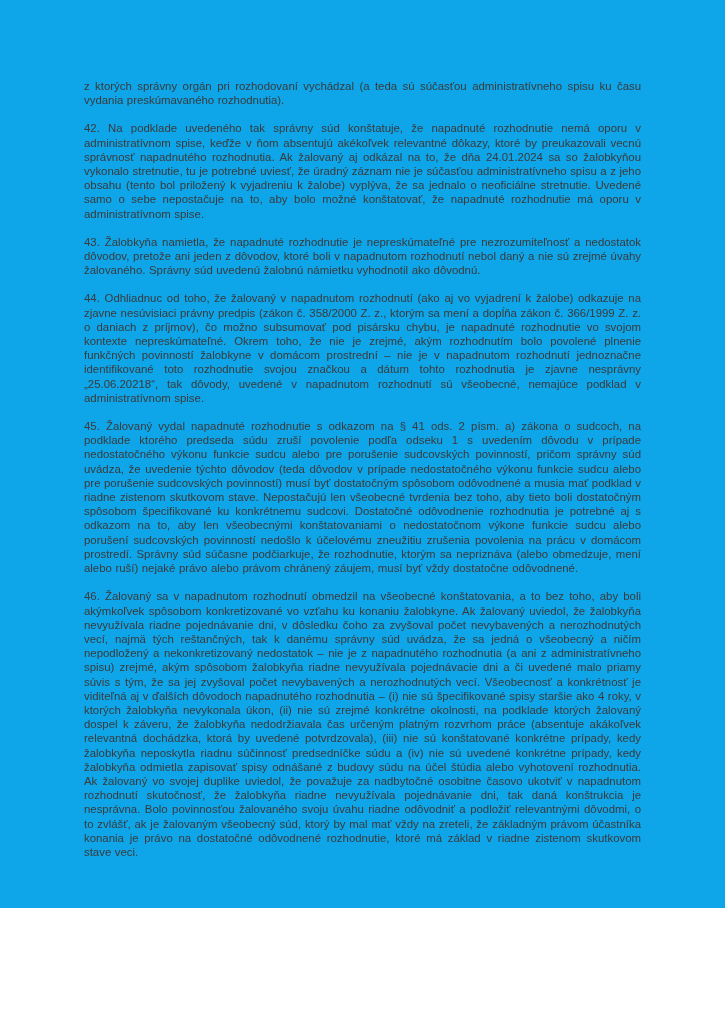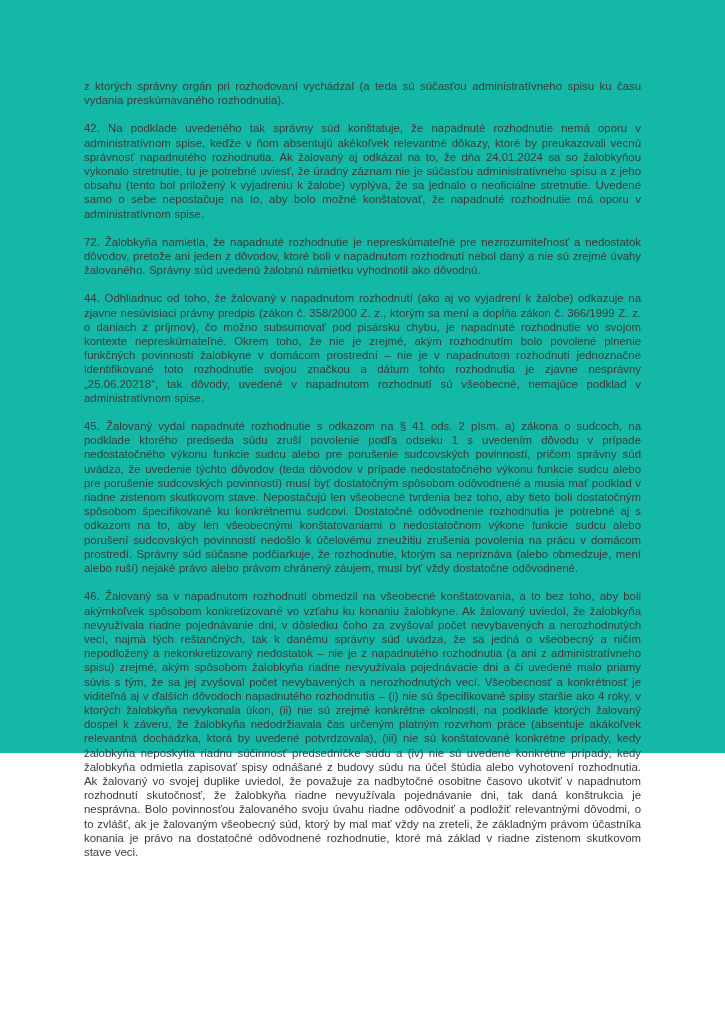--- a/index.html
+++ b/index.html
@@ -9,23 +9,23 @@
     }
     body {
       width: 725px;
       height: 1024px;
       font-family: "Liberation Sans", "DejaVu Sans", sans-serif;
       overflow: hidden;
     }
     .page {
       box-sizing: border-box;
       width: 725px;
-      height: 753px;
+      height: 908px;
       padding: 79px 84px 8px 84px;
-      background: #14b8a6;
+      background: #0ea5e9;
     }
     .para {
       margin: 0 0 14px 0;
       font-size: 11.4px;
       line-height: 14.2px;
       color: #3a3a3a;
       text-align: justify;
       word-spacing: 0.4px;
     }
     .section-heading {
@@ -39,20 +39,20 @@
   </style>
 </head>
 <body>
 
 <div class="page">
   <p class="para">z ktorých správny orgán pri rozhodovaní vychádzal (a teda sú súčasťou administratívneho spisu ku času vydania preskúmavaného rozhodnutia).</p>
 
   <p class="para">42. Na podklade uvedeného tak správny súd konštatuje, že napadnuté rozhodnutie nemá oporu v administratívnom spise, keďže v ňom absentujú akékoľvek relevantné dôkazy, ktoré by preukazovali vecnú správnosť napadnutého rozhodnutia. Ak žalovaný aj odkázal na to, že dňa 24.01.2024 sa so žalobkyňou vykonalo stretnutie, tu je potrebné uviesť, že úradný záznam nie je súčasťou administratívneho spisu a z jeho obsahu (tento bol priložený k vyjadreniu k žalobe) vyplýva, že sa jednalo o neoficiálne stretnutie. Uvedené samo o sebe nepostačuje na to, aby bolo možné konštatovať, že napadnuté rozhodnutie má oporu v administratívnom spise.</p>
 
 
-  <p class="para">72. Žalobkyňa namietla, že napadnuté rozhodnutie je nepreskúmateľné pre nezrozumiteľnosť a nedostatok dôvodov, pretože ani jeden z dôvodov, ktoré boli v napadnutom rozhodnutí nebol daný a nie sú zrejmé úvahy žalovaného. Správny súd uvedenú žalobnú námietku vyhodnotil ako dôvodnú.</p>
+  <p class="para">43. Žalobkyňa namietla, že napadnuté rozhodnutie je nepreskúmateľné pre nezrozumiteľnosť a nedostatok dôvodov, pretože ani jeden z dôvodov, ktoré boli v napadnutom rozhodnutí nebol daný a nie sú zrejmé úvahy žalovaného. Správny súd uvedenú žalobnú námietku vyhodnotil ako dôvodnú.</p>
 
   <p class="para">44. Odhliadnuc od toho, že žalovaný v napadnutom rozhodnutí (ako aj vo vyjadrení k žalobe) odkazuje na zjavne nesúvisiaci právny predpis (zákon č. 358/2000 Z. z., ktorým sa mení a dopĺňa zákon č. 366/1999 Z. z. o daniach z príjmov), čo možno subsumovať pod pisársku chybu, je napadnuté rozhodnutie vo svojom kontexte nepreskúmateľné. Okrem toho, že nie je zrejmé, akým rozhodnutím bolo povolené plnenie funkčných povinností žalobkyne v domácom prostrední – nie je v napadnutom rozhodnutí jednoznačne identifikované toto rozhodnutie svojou značkou a dátum tohto rozhodnutia je zjavne nesprávny „25.06.20218“, tak dôvody, uvedené v napadnutom rozhodnutí sú všeobecné, nemajúce podklad v administratívnom spise.</p>
 
   <p class="para">45. Žalovaný vydal napadnuté rozhodnutie s odkazom na § 41 ods. 2 písm. a) zákona o sudcoch, na podklade ktorého predseda súdu zruší povolenie podľa odseku 1 s uvedením dôvodu v prípade nedostatočného výkonu funkcie sudcu alebo pre porušenie sudcovských povinností, pričom správny súd uvádza, že uvedenie týchto dôvodov (teda dôvodov v prípade nedostatočného výkonu funkcie sudcu alebo pre porušenie sudcovských povinností) musí byť dostatočným spôsobom odôvodnené a musia mať podklad v riadne zistenom skutkovom stave. Nepostačujú len všeobecné tvrdenia bez toho, aby tieto boli dostatočným spôsobom špecifikované ku konkrétnemu sudcovi. Dostatočné odôvodnenie rozhodnutia je potrebné aj s odkazom na to, aby len všeobecnými konštatovaniami o nedostatočnom výkone funkcie sudcu alebo porušení sudcovských povinností nedošlo k účelovému zneužitiu zrušenia povolenia na prácu v domácom prostredí. Správny súd súčasne podčiarkuje, že rozhodnutie, ktorým sa nepriznáva (alebo obmedzuje, mení alebo ruší) nejaké právo alebo právom chránený záujem, musí byť vždy dostatočne odôvodnené.</p>
 
   <p class="para">46. Žalovaný sa v napadnutom rozhodnutí obmedzil na všeobecné konštatovania, a to bez toho, aby boli akýmkoľvek spôsobom konkretizované vo vzťahu ku konaniu žalobkyne. Ak žalovaný uviedol, že žalobkyňa nevyužívala riadne pojednávanie dni, v dôsledku čoho za zvyšoval počet nevybavených a nerozhodnutých vecí, najmä tých reštančných, tak k danému správny súd uvádza, že sa jedná o všeobecný a ničím nepodložený a nekonkretizovaný nedostatok – nie je z napadnutého rozhodnutia (a ani z administratívneho spisu) zrejmé, akým spôsobom žalobkyňa riadne nevyužívala pojednávacie dni a či uvedené malo priamy súvis s tým, že sa jej zvyšoval počet nevybavených a nerozhodnutých vecí. Všeobecnosť a konkrétnosť je viditeľná aj v ďalších dôvodoch napadnutého rozhodnutia – (i) nie sú špecifikované spisy staršie ako 4 roky, v ktorých žalobkyňa nevykonala úkon, (ii) nie sú zrejmé konkrétne okolnosti, na podklade ktorých žalovaný dospel k záveru, že žalobkyňa nedodržiavala čas určeným platným rozvrhom práce (absentuje akákoľvek relevantná dochádzka, ktorá by uvedené potvrdzovala), (iii) nie sú konštatované konkrétne prípady, kedy žalobkyňa neposkytla riadnu súčinnosť predsedníčke súdu a (iv) nie sú uvedené konkrétne prípady, kedy žalobkyňa odmietla zapisovať spisy odnášané z budovy súdu na účel štúdia alebo vyhotovení rozhodnutia. Ak žalovaný vo svojej duplike uviedol, že považuje za nadbytočné osobitne časovo ukotviť v napadnutom rozhodnutí skutočnosť, že žalobkyňa riadne nevyužívala pojednávanie dni, tak daná konštrukcia je nesprávna. Bolo povinnosťou žalovaného svoju úvahu riadne odôvodniť a podložiť relevantnými dôvodmi, o to zvlášť, ak je žalovaným všeobecný súd, ktorý by mal mať vždy na zreteli, že základným právom účastníka konania je právo na dostatočné odôvodnené rozhodnutie, ktoré má základ v riadne zistenom skutkovom stave veci.</p>
 </div>
 
 </body></html>

